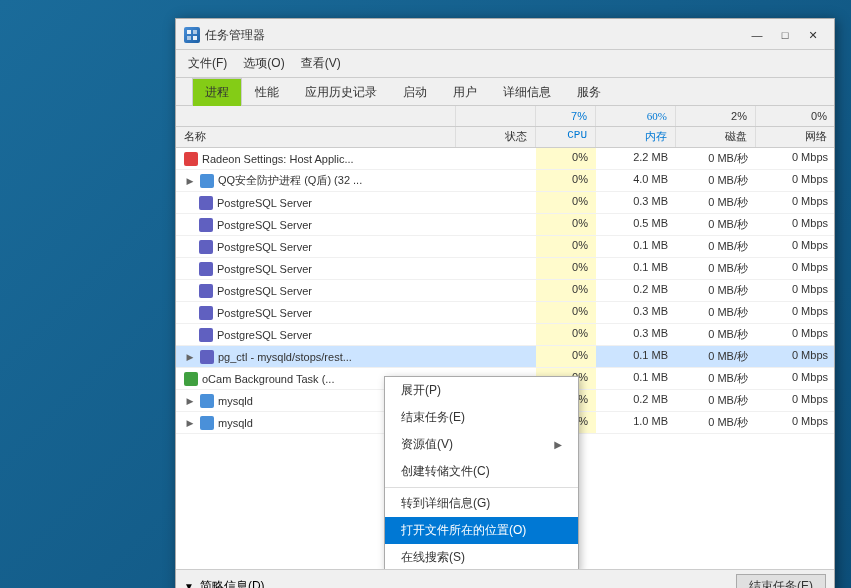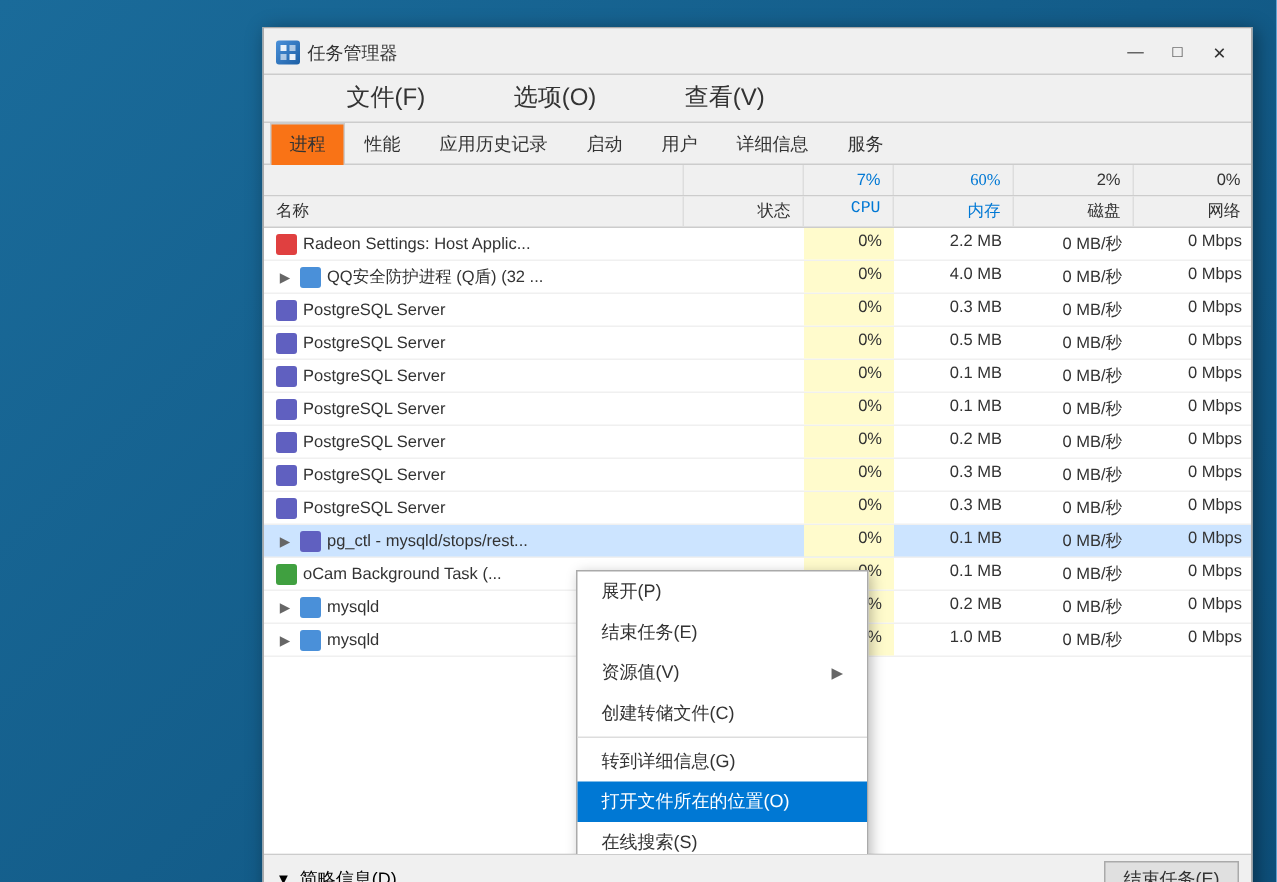--- a/index.html
+++ b/index.html
@@ -93,43 +93,43 @@
       padding: 2px 4px;
       display: flex;
       gap: 0;
       border-bottom: 1px solid #ccc;
       background: #f0f0f0;
     }
     .menu-item {
       padding: 3px 8px;
       cursor: pointer;
       color: #333;
-      font-size: 16px;
-      margin-left: 43px;
+      font-size: 12px;
     }
     
     .tabs {
       display: flex;
       background: #f0f0f0;
       border-bottom: 1px solid #ccc;
       padding: 0 4px;
     }
     .tab {
       padding: 5px 12px;
       cursor: pointer;
       color: #333;
       font-size: 12px;
       border: 1px solid transparent;
       border-bottom: none;
       margin-bottom: -1px;
     }
     .tab.active {
-      background: #f97316;
+      background: #84cc16;
       border-color: #ccc;
       border-bottom-color: white;
+      margin-left: 12px;
     }
     
     .table-container {
       flex: 1;
       background: white;
       overflow: hidden;
       position: relative;
     }
     .table-header {
       display: grid;
@@ -203,21 +203,21 @@
     .process-icon.db { background: #6060c0; }
     .expand-arrow {
       width: 12px;
       height: 12px;
       display: inline-flex;
       align-items: center;
       justify-content: center;
       color: #666;
       font-size: 9px;
     }
-    .indent { padding-left: 8px; }
+    .indent { padding-left: 23px; }
     
     .data-rows::-webkit-scrollbar { width: 8px; }
     .data-rows::-webkit-scrollbar-track { background: #f0f0f0; }
     .data-rows::-webkit-scrollbar-thumb { background: #bbb; }
     
     .context-menu {
       position: absolute;
       top: 270px;
       left: 208px;
       width: 195px;

